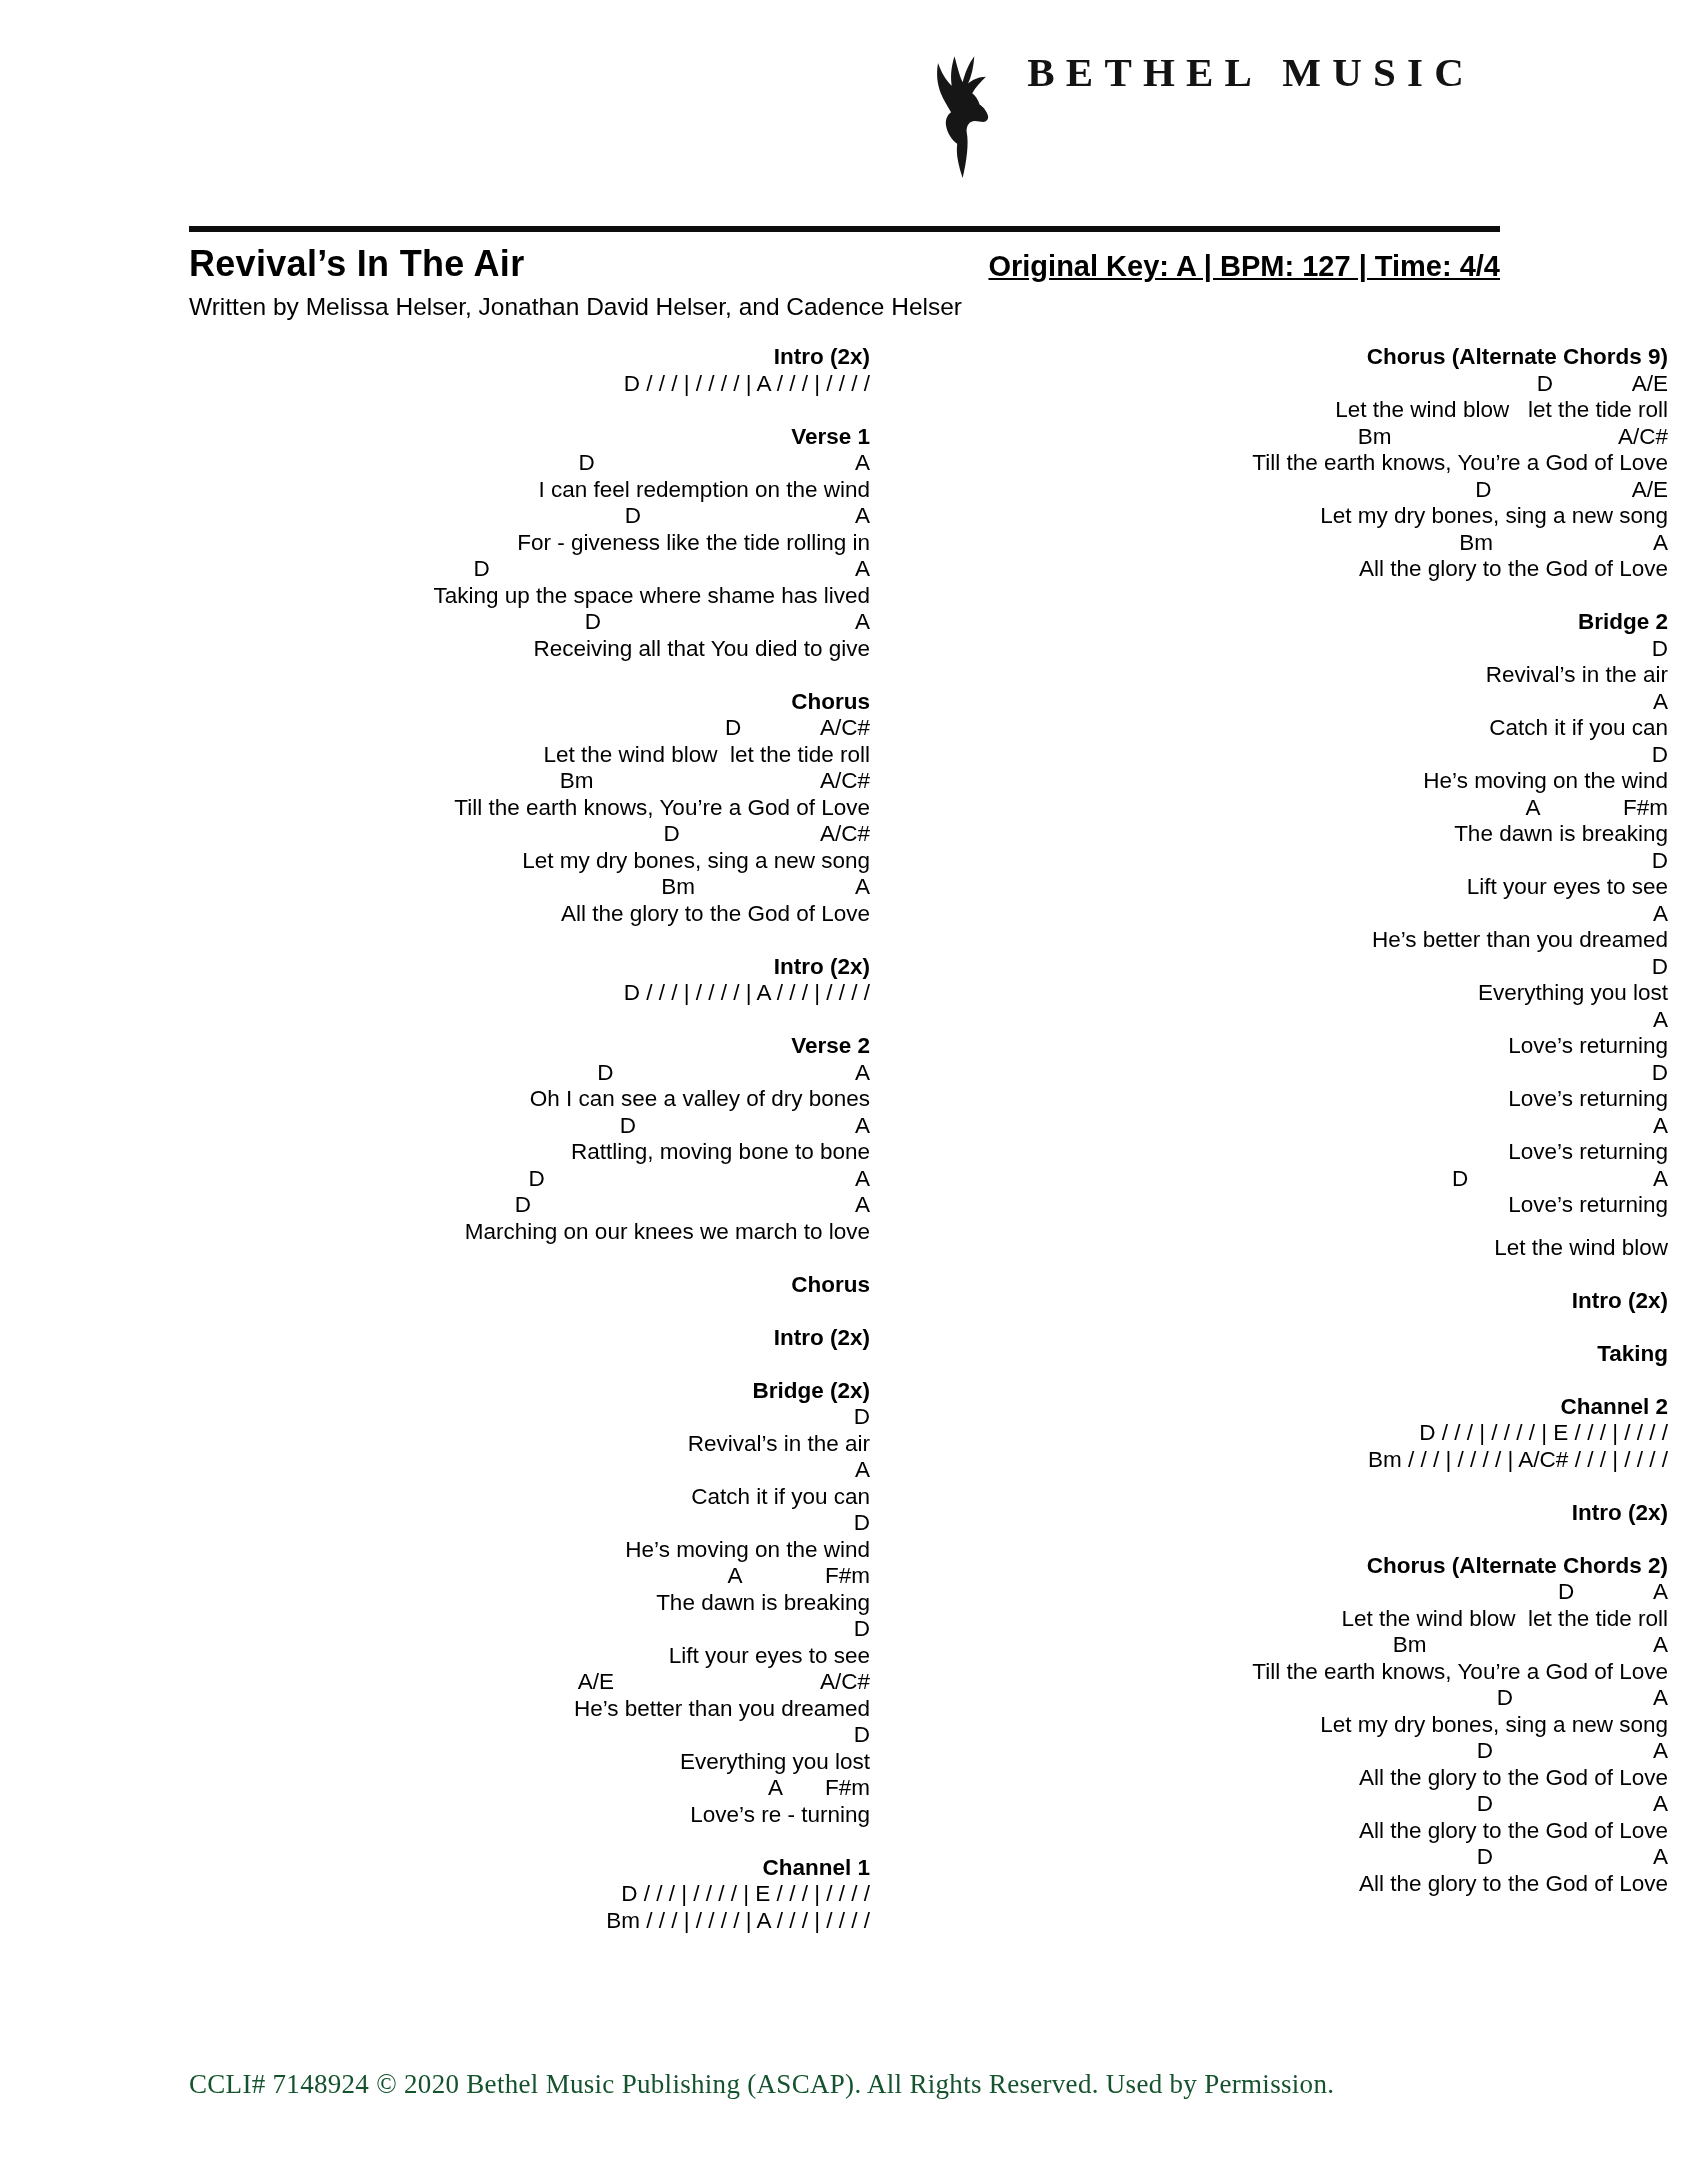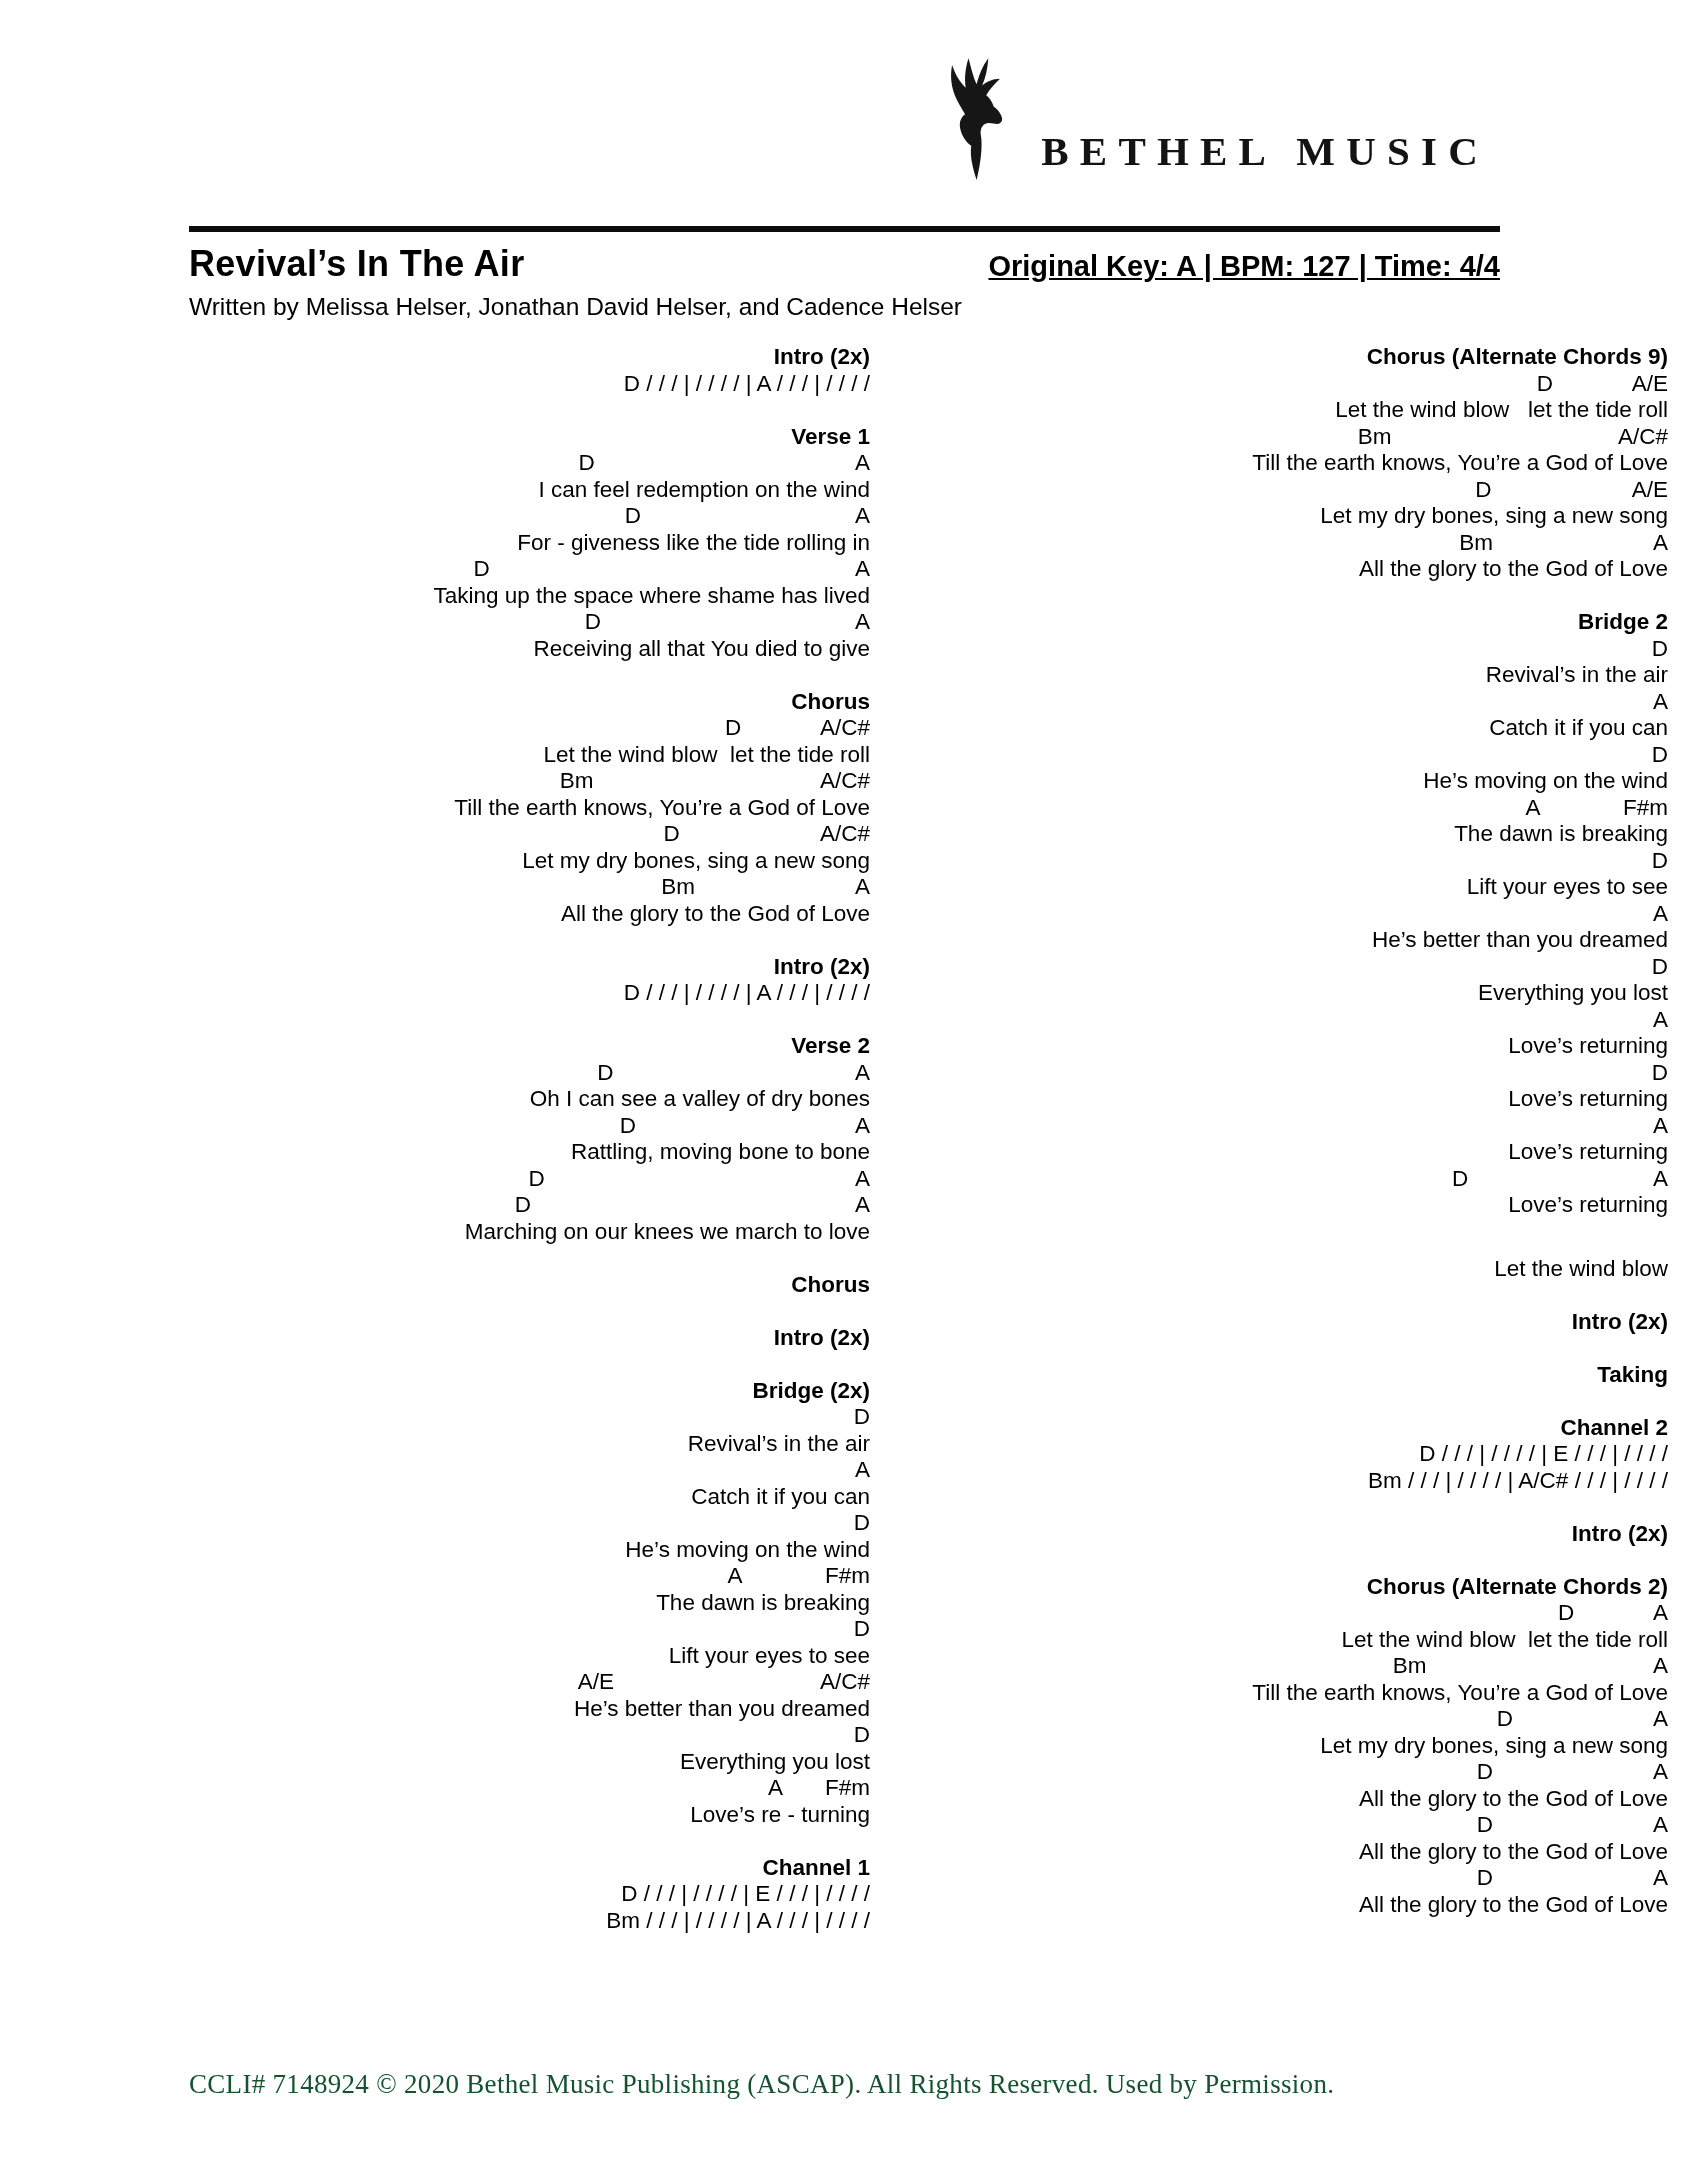--- a/index.html
+++ b/index.html
@@ -6,22 +6,22 @@
   .page{
     position:relative;
     width:1687px;height:2183px;
     background:#ffffff;
     font-family:"Liberation Sans", sans-serif;
     color:#000;
     overflow:hidden;
   }
   
   .logo{
-    position:absolute;top:48px;right:198px;
-    display:flex;align-items:flex-end;gap:22.5px;
+    position:absolute;top:48px;right:212px;
+    display:flex;align-items:flex-start;gap:22.5px;
     height:132px;
   }
   .logo svg{display:block;height:130px;width:auto;}
   .brand{
     font-family:"Liberation Serif", serif;
     font-size:41px;font-weight:600;
     letter-spacing:11.2px;
     white-space:nowrap;
     color:#131313;
     padding-bottom:5.3px;
@@ -42,21 +42,21 @@
     font-size:24.5px;
   }
   
   .col{position:absolute;top:344px;}
   .col-left{left:189px;width:681px;}
   .col-right{left:894px;width:774px;}
   .section{margin:0 0 26.5px 0;text-align:right;}
   .heading{font-size:22.5px;line-height:26.5px;font-weight:700;white-space:pre;}
   .line{font-size:22.5px;line-height:26.5px;white-space:pre;}
   .ghost{visibility:hidden;}
-  .gap-before{margin-top:37px;}
+  .gap-before{margin-top:16px;}
   
   .footer{
     position:absolute;left:189px;top:2069px;
     font-family:"Liberation Serif", serif;
     font-size:27px;letter-spacing:0.3px;
     color:#14532d;
   }
 </style>
 </head>
 <body>

